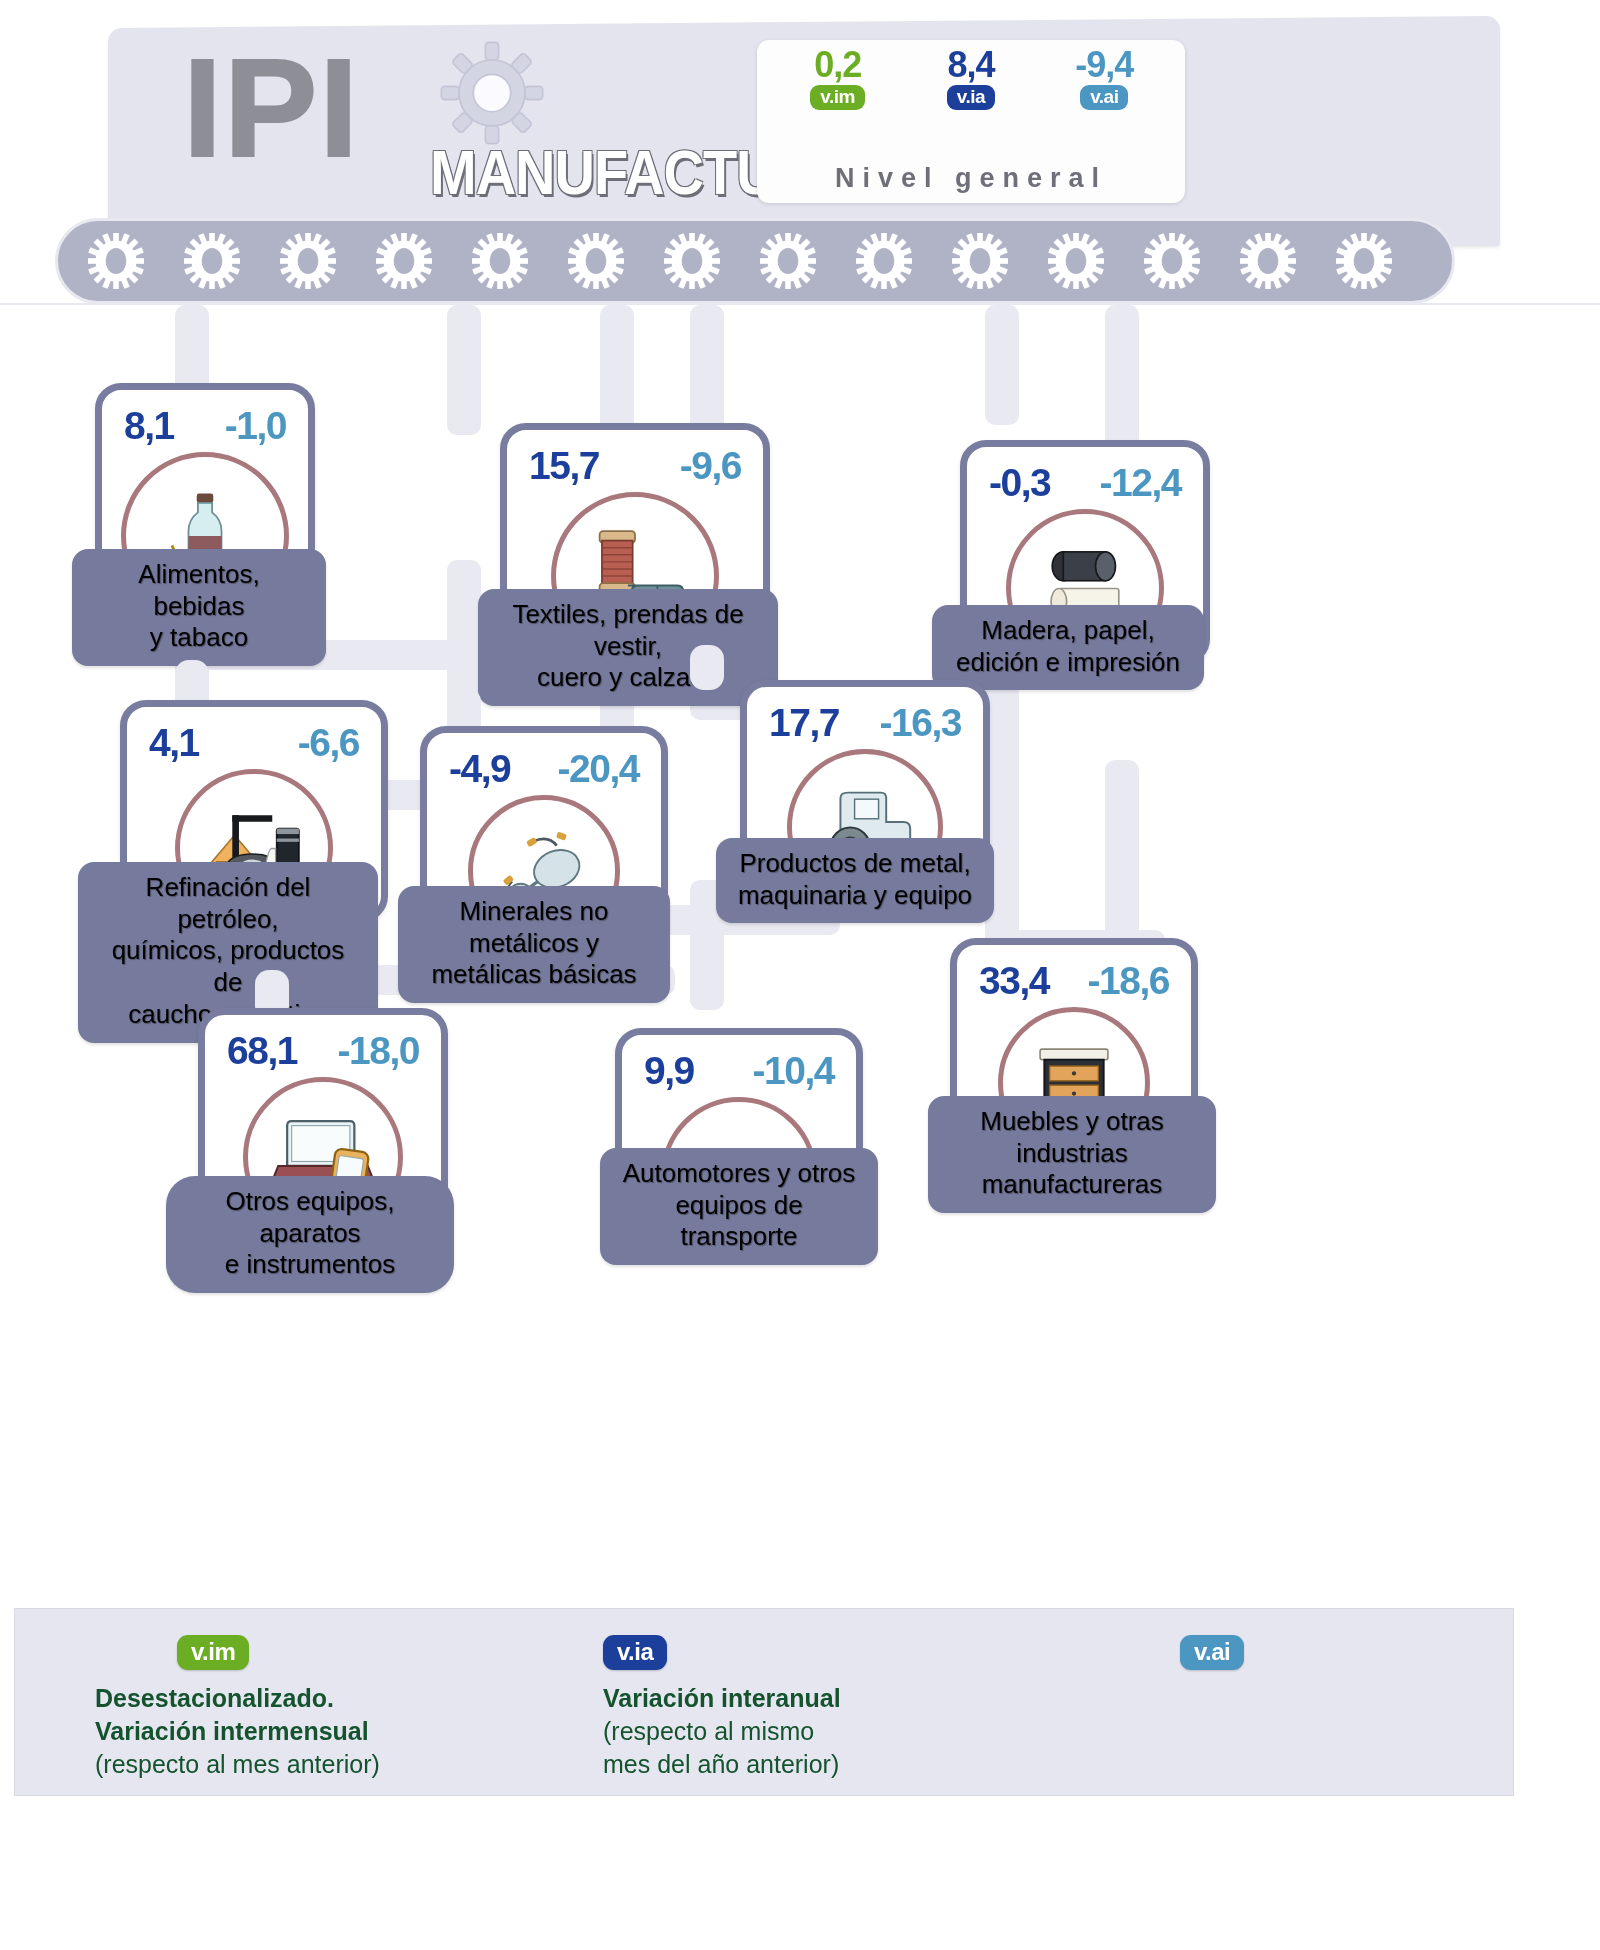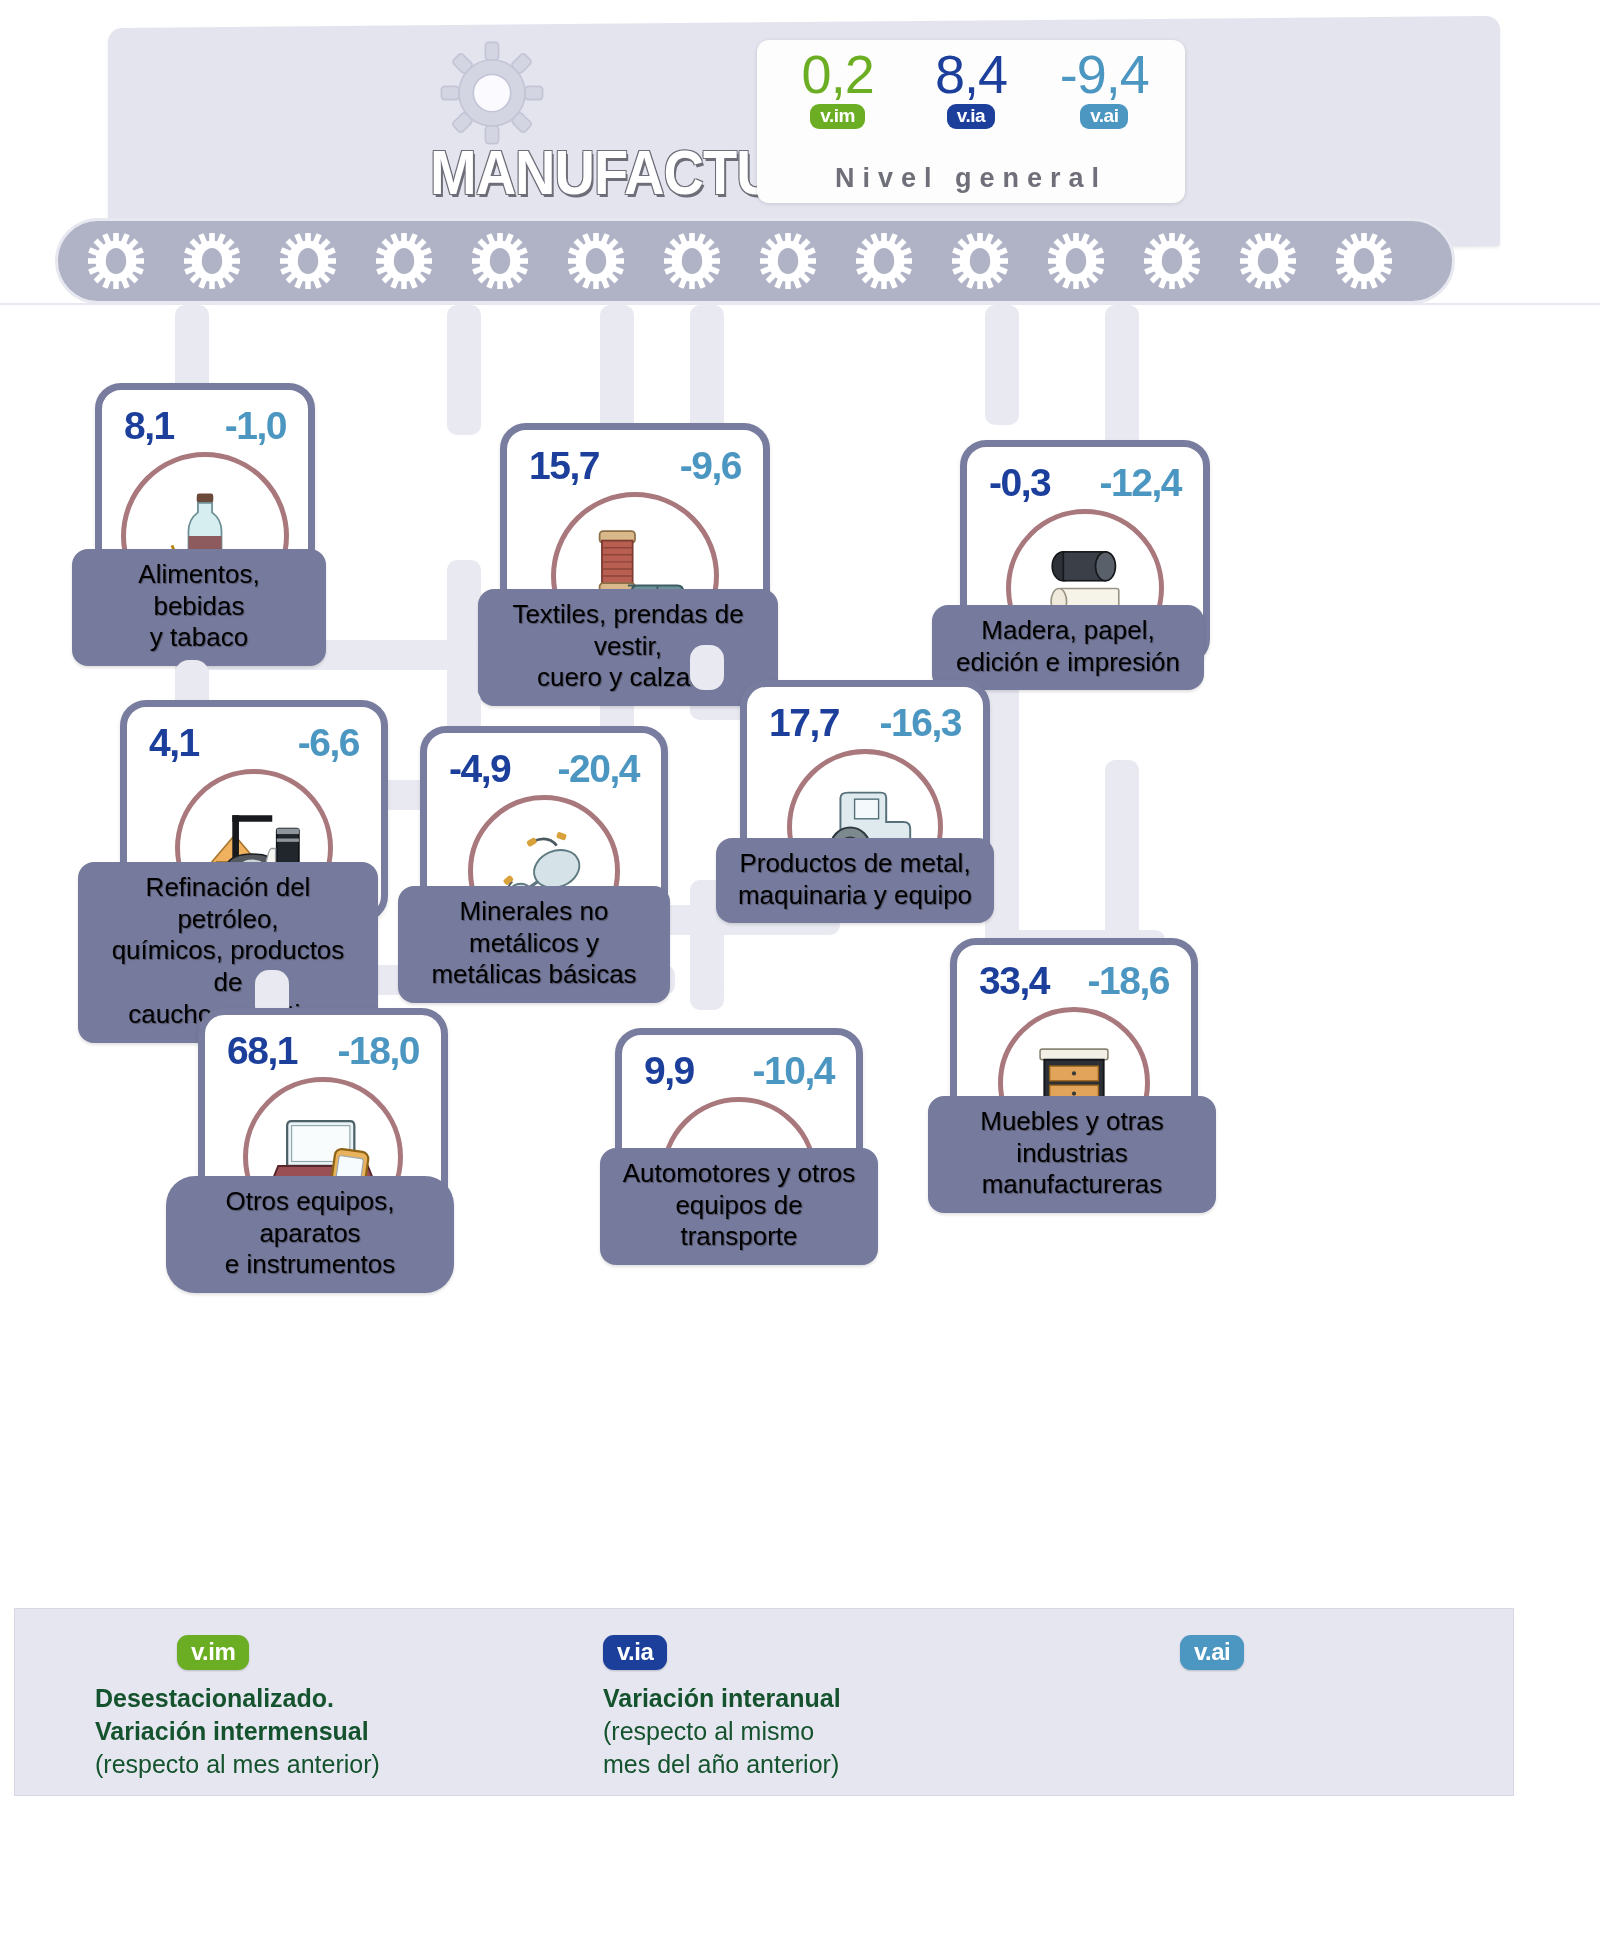--- a/index.html
+++ b/index.html
@@ -40,21 +40,21 @@
     transform: scaleY(1.12);
   }
 
   .stat-panel {
     position: absolute; left: 757px; top: 40px; width: 428px; height: 163px;
     background: #fdfdfd; border-radius: 12px;
     box-shadow: 0 1px 4px rgba(0,0,0,.13);
   }
   .stat-row { display: flex; justify-content: space-around; padding: 6px 14px 0 14px; }
   .stat-cell { text-align: center; width: 132px; }
-  .stat-val { font-size: 54px; font-weight: normal; line-height: 1.05; letter-spacing: -1px; }
+  .stat-val { font-size: 36px; font-weight: bold; line-height: 1.05; letter-spacing: -1px; }
   .stat-val.vim { color: #6cae23; }
   .stat-val.via { color: #1c3f9c; }
   .stat-val.vai { color: #4c96c2; }
   .badge {
     display: inline-block; margin-top: 1px; padding: 1px 10px 2px 10px;
     border-radius: 9px; color: #ffffff; font-size: 19px; font-weight: bold;
     letter-spacing: -0.5px;
   }
   .badge.vim { background: #6cae23; }
   .badge.via { background: #1c3f9c; }
@@ -136,20 +136,21 @@
   .legend-bold { font-weight: bold; }
 </style>
 </head>
 <body>
 
 <div id="root">
 
   <div class="header-plate"></div>
   <div class="header-inner">
 
+    <div class="ipi-logo">IPI</div>
 
     <svg class="gear-big" viewBox="0 0 100 100">
       <g fill="#d3d5e2" stroke="#c3c5d6" stroke-width="1.5">
         <circle cx="50" cy="50" r="30"></circle>
         <g>
           <rect x="44" y="4" width="12" height="16" rx="3"></rect>
           <rect x="44" y="80" width="12" height="16" rx="3"></rect>
           <rect x="4" y="44" width="16" height="12" rx="3"></rect>
           <rect x="80" y="44" width="16" height="12" rx="3"></rect>
           <rect x="44" y="4" width="12" height="16" rx="3" transform="rotate(45 50 50)"></rect>

